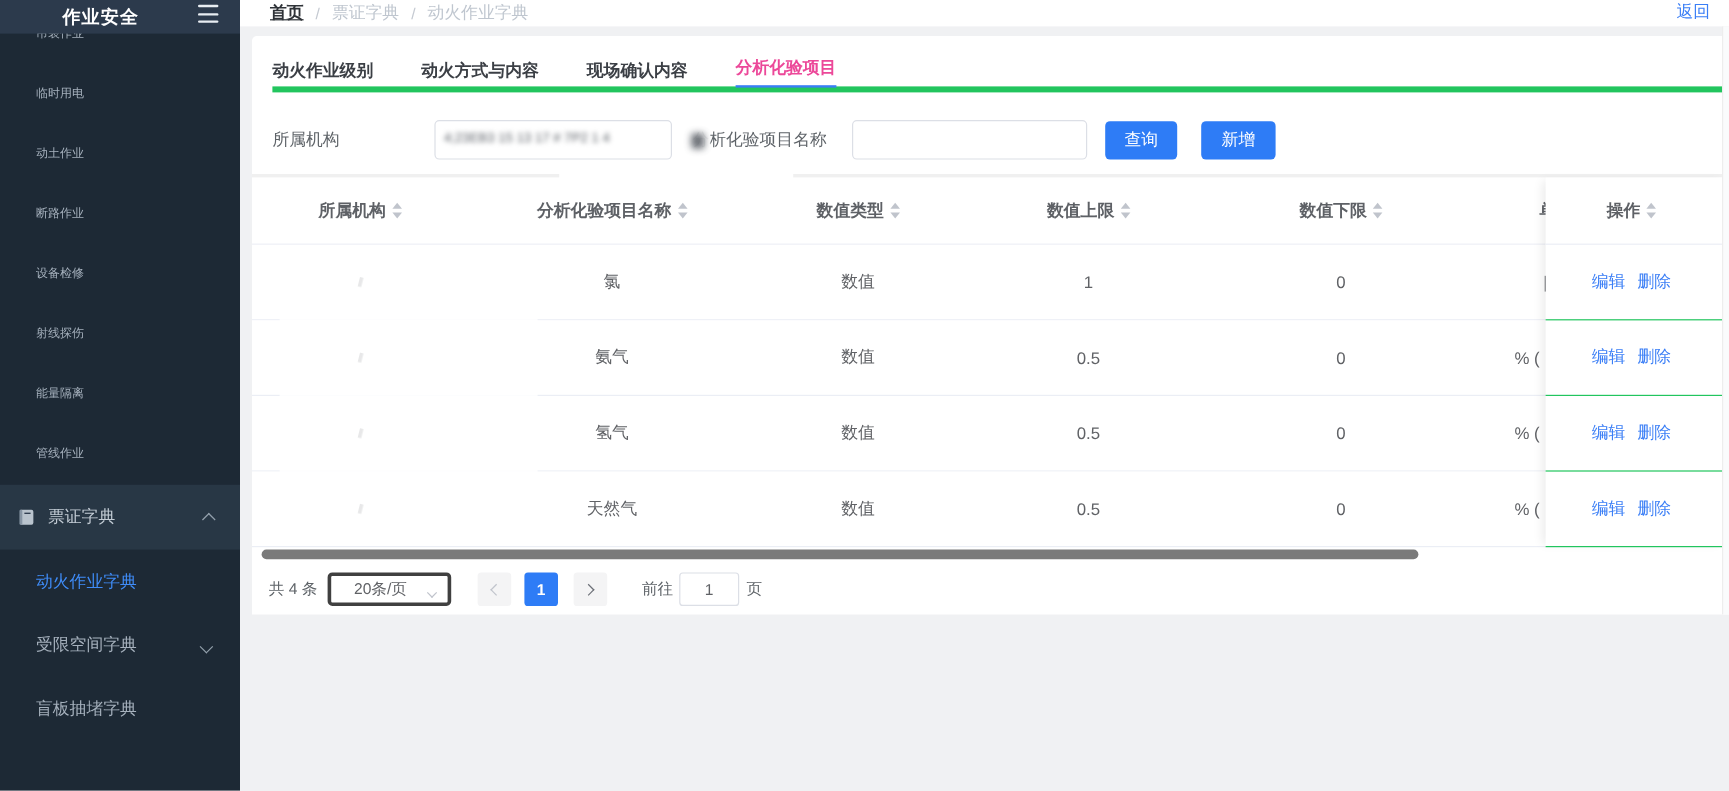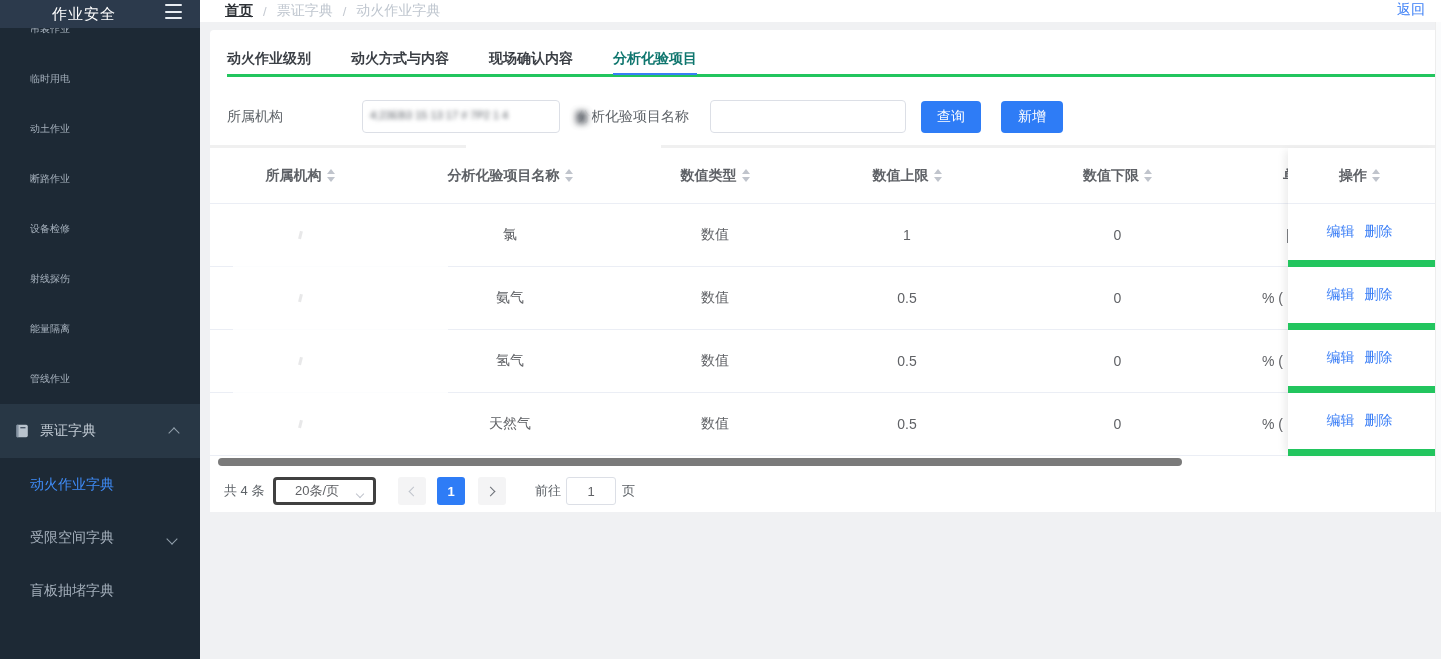--- a/index.html
+++ b/index.html
@@ -4,21 +4,21 @@
 <style>
   * { margin:0; padding:0; box-sizing:border-box; }
   html,body { width:1441px; height:659px; overflow:hidden; }
   body { font-family:"Liberation Sans","DejaVu Sans",sans-serif; background:#f0f1f3; }
   .app { position:relative; width:1441px; height:659px; overflow:hidden; }
 
   
   .sidebar { position:absolute; left:0; top:0; width:200px; height:659px; background:#1d2935; overflow:hidden; z-index:5; }
   .sb-header { position:absolute; left:0; top:0; width:200px; height:28px; background:#2c3a4c; z-index:3;
                display:flex; align-items:center; }
-  .sb-title { color:#fff; font-size:15px; font-weight:normal; margin-left:52px; letter-spacing:1px; }
+  .sb-title { color:#fff; font-size:15px; font-weight:bold; margin-left:52px; letter-spacing:1px; }
   .hamburger { position:absolute; right:18px; top:4px; width:17px; height:15px; display:flex; flex-direction:column; justify-content:space-between; cursor:pointer; }
   .hamburger i { display:block; height:2px; background:#e8edf2; border-radius:1px; }
   .sb-menu { position:absolute; top:28px; left:0; width:200px; }
   .sb-item { height:50px; line-height:50px; padding-left:30px; color:#a6b1bd; font-size:10px; cursor:pointer; white-space:nowrap; }
   .sb-items-wrap { margin-top:-24px; }
   .sb-section { height:54px; background:#283745; display:flex; align-items:center; position:relative; cursor:pointer; }
   .book-ic { margin-left:14px; width:16px; height:16px; }
   .sb-section .lbl { margin-left:10px; color:#c3ccd5; font-size:14px; }
   .chev { width:8px; height:8px; border-right:1.6px solid #93a0ac; border-bottom:1.6px solid #93a0ac; display:inline-block; }
   .chev.up { transform:rotate(-135deg); }
@@ -35,23 +35,23 @@
   .crumbbar .wrap { margin-left:25px; display:flex; align-items:center; gap:10px; }
   .crumb-home { color:#2f3338; font-weight:600;text-decoration:underline; }
   .crumb-sep { color:#c4c9d1; font-size:13px; }
   .crumb-dim { color:#bfc6cf; }
   .back-link { position:absolute; right:16px; top:1px; color:#3a7ef6; font-size:14px; cursor:pointer; }
 
   .card { position:absolute; left:10px; top:30px; width:1231px; height:482px; background:#fff; border-radius:4px 4px 0 0; overflow:hidden; }
   .right-track { position:absolute; right:0; top:22px; width:6px; height:490px; background:#fafbfc; border-left:1px solid #ededed; z-index:9; }
 
   
-  .tabs-row { position:absolute; left:17px; right:5px; top:10px; height:37px; border-bottom:3px solid #22c55e; display:flex; gap:40px; }
+  .tabs-row { position:absolute; left:17px; right:5px; top:10px; height:37px; border-bottom:5px solid #22c55e; display:flex; gap:40px; }
   .tab { font-size:14px; font-weight:600; color:#3b3f45; line-height:36px; cursor:pointer; }
-  .tab.active { color:#0f766e; border-bottom:2px solid #3a7ef6; margin-bottom:-1px; }
+  .tab.active { color:#ec4899; border-bottom:2px solid #3a7ef6; margin-bottom:-1px;font-family:Liberation Mono, monospace; }
 
   
   .filters { position:absolute; left:0; top:70px; width:1231px; height:33px; }
   .f-label { position:absolute; font-size:14px; color:#5e6368; line-height:33px; }
   .f-label.l1 { left:17px; }
   .f-label.l2 { left:367px; }
   .f-input { position:absolute; top:0; height:33px; border:1px solid #dcdfe6; border-radius:4px; background:#fff; font-size:13px; color:#606266; padding:0 10px; outline:none; }
   .f-input.i1 { left:152px; width:198px; }
   .f-input.i2 { left:500px; width:196px; }
   .masked { position:absolute; left:160px; top:9px; width:182px; overflow:hidden; font-size:11px; color:#5a5f66; filter:blur(2.3px); white-space:nowrap; pointer-events:none; }
@@ -74,21 +74,21 @@
   .c6.u-frag { padding-left:57px; }
   .c6.u-sliver { padding-left:81px; color:#55585e; }
   .sorter { display:inline-flex; flex-direction:column; align-items:center; cursor:pointer; }
   .sorter .s-up { width:0; height:0; border-left:4px solid transparent; border-right:4px solid transparent; border-bottom:5px solid #c0c4cc; }
   .sorter .s-dn { width:0; height:0; border-left:4px solid transparent; border-right:4px solid transparent; border-top:5px solid #c0c4cc; margin-top:3px; }
   .redact-mark { display:inline-block; width:2.5px; height:8px; background:#3f444b; transform:rotate(14deg); filter:blur(.6px); opacity:.85; }
 
   .fixed-col { position:absolute; left:1078px; top:118px; width:153px; height:308px; background:#fff; z-index:4;
                box-shadow:-6px 0 8px -3px rgba(0,0,0,.08); }
   .fixed-hcell { height:56px; border-bottom:1px solid #ebeef5; display:flex; align-items:center; justify-content:center; gap:5px; font-size:14px; font-weight:600; color:#5e6166; padding-right:10px; }
-  .fixed-cell { height:63px; border-bottom:7px solid #22c55e; display:flex; align-items:center; justify-content:center; gap:10px; padding-right:10px; }
+  .fixed-cell { height:63px; border-bottom:1px solid #22c55e; display:flex; align-items:center; justify-content:center; gap:10px; padding-right:10px; }
   .op-link { color:#3a7ef6; font-size:14px; cursor:pointer; }
 
   .org-patch { position:absolute; left:23px; top:193px; width:215px; height:232px; background:rgba(255,255,255,.86); z-index:3; pointer-events:none; }
 
   
   .hscroll-thumb { position:absolute; left:8px; top:428px; width:964px; height:8px; background:#7a7a7a; border-radius:4px; cursor:pointer; z-index:4; }
 
   
   .pager { position:absolute; left:0; top:447px; width:1231px; height:28px; font-size:13px; color:#5e6368; }
   .pg-total { position:absolute; left:14px; line-height:28px; }

